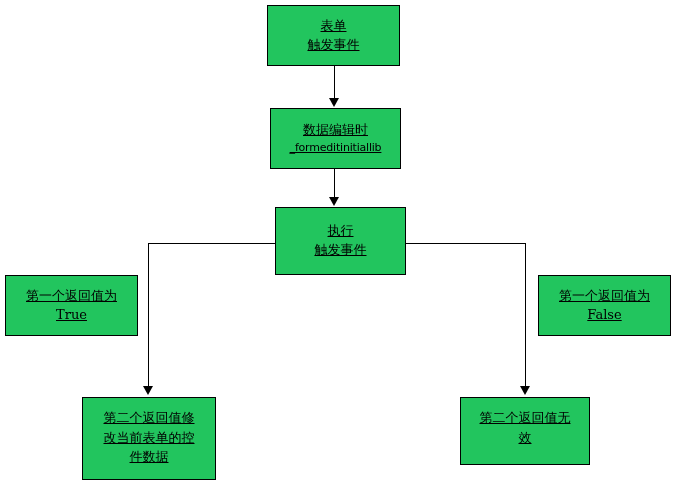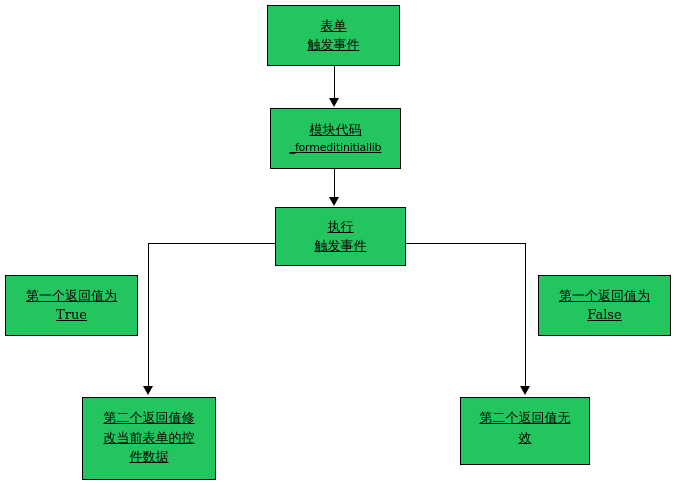--- a/index.html
+++ b/index.html
@@ -95,25 +95,25 @@
   <div class="hline" style="left:405px; top:243px; width:121px;"></div>
   <div class="vline" style="left:525px; top:243px; height:146px;"></div>
   <div class="arrowhead" style="left:520px; top:386px;"></div>
 
   <div class="node" style="left:267px; top:5px; width:133px; height:61px;">
     <span class="line">表单</span>
     <span class="line">触发事件</span>
   </div>
 
   <div class="node" style="left:270px; top:108px; width:131px; height:61px;">
-    <span class="line">模块代码</span>
+    <span class="line">数据编辑时</span>
     <span class="line mono-ish">_formeditinitiallib</span>
   </div>
 
-  <div class="node" style="left:275px; top:207px; width:131px; height:59px;">
+  <div class="node" style="left:275px; top:207px; width:131px; height:68px;">
     <span class="line">执行</span>
     <span class="line">触发事件</span>
   </div>
 
   <div class="node" style="left:5px; top:275px; width:133px; height:61px;">
     <span class="line">第一个返回值为</span>
     <span class="line ascii">True</span>
   </div>
 
   <div class="node" style="left:538px; top:275px; width:133px; height:61px;">

